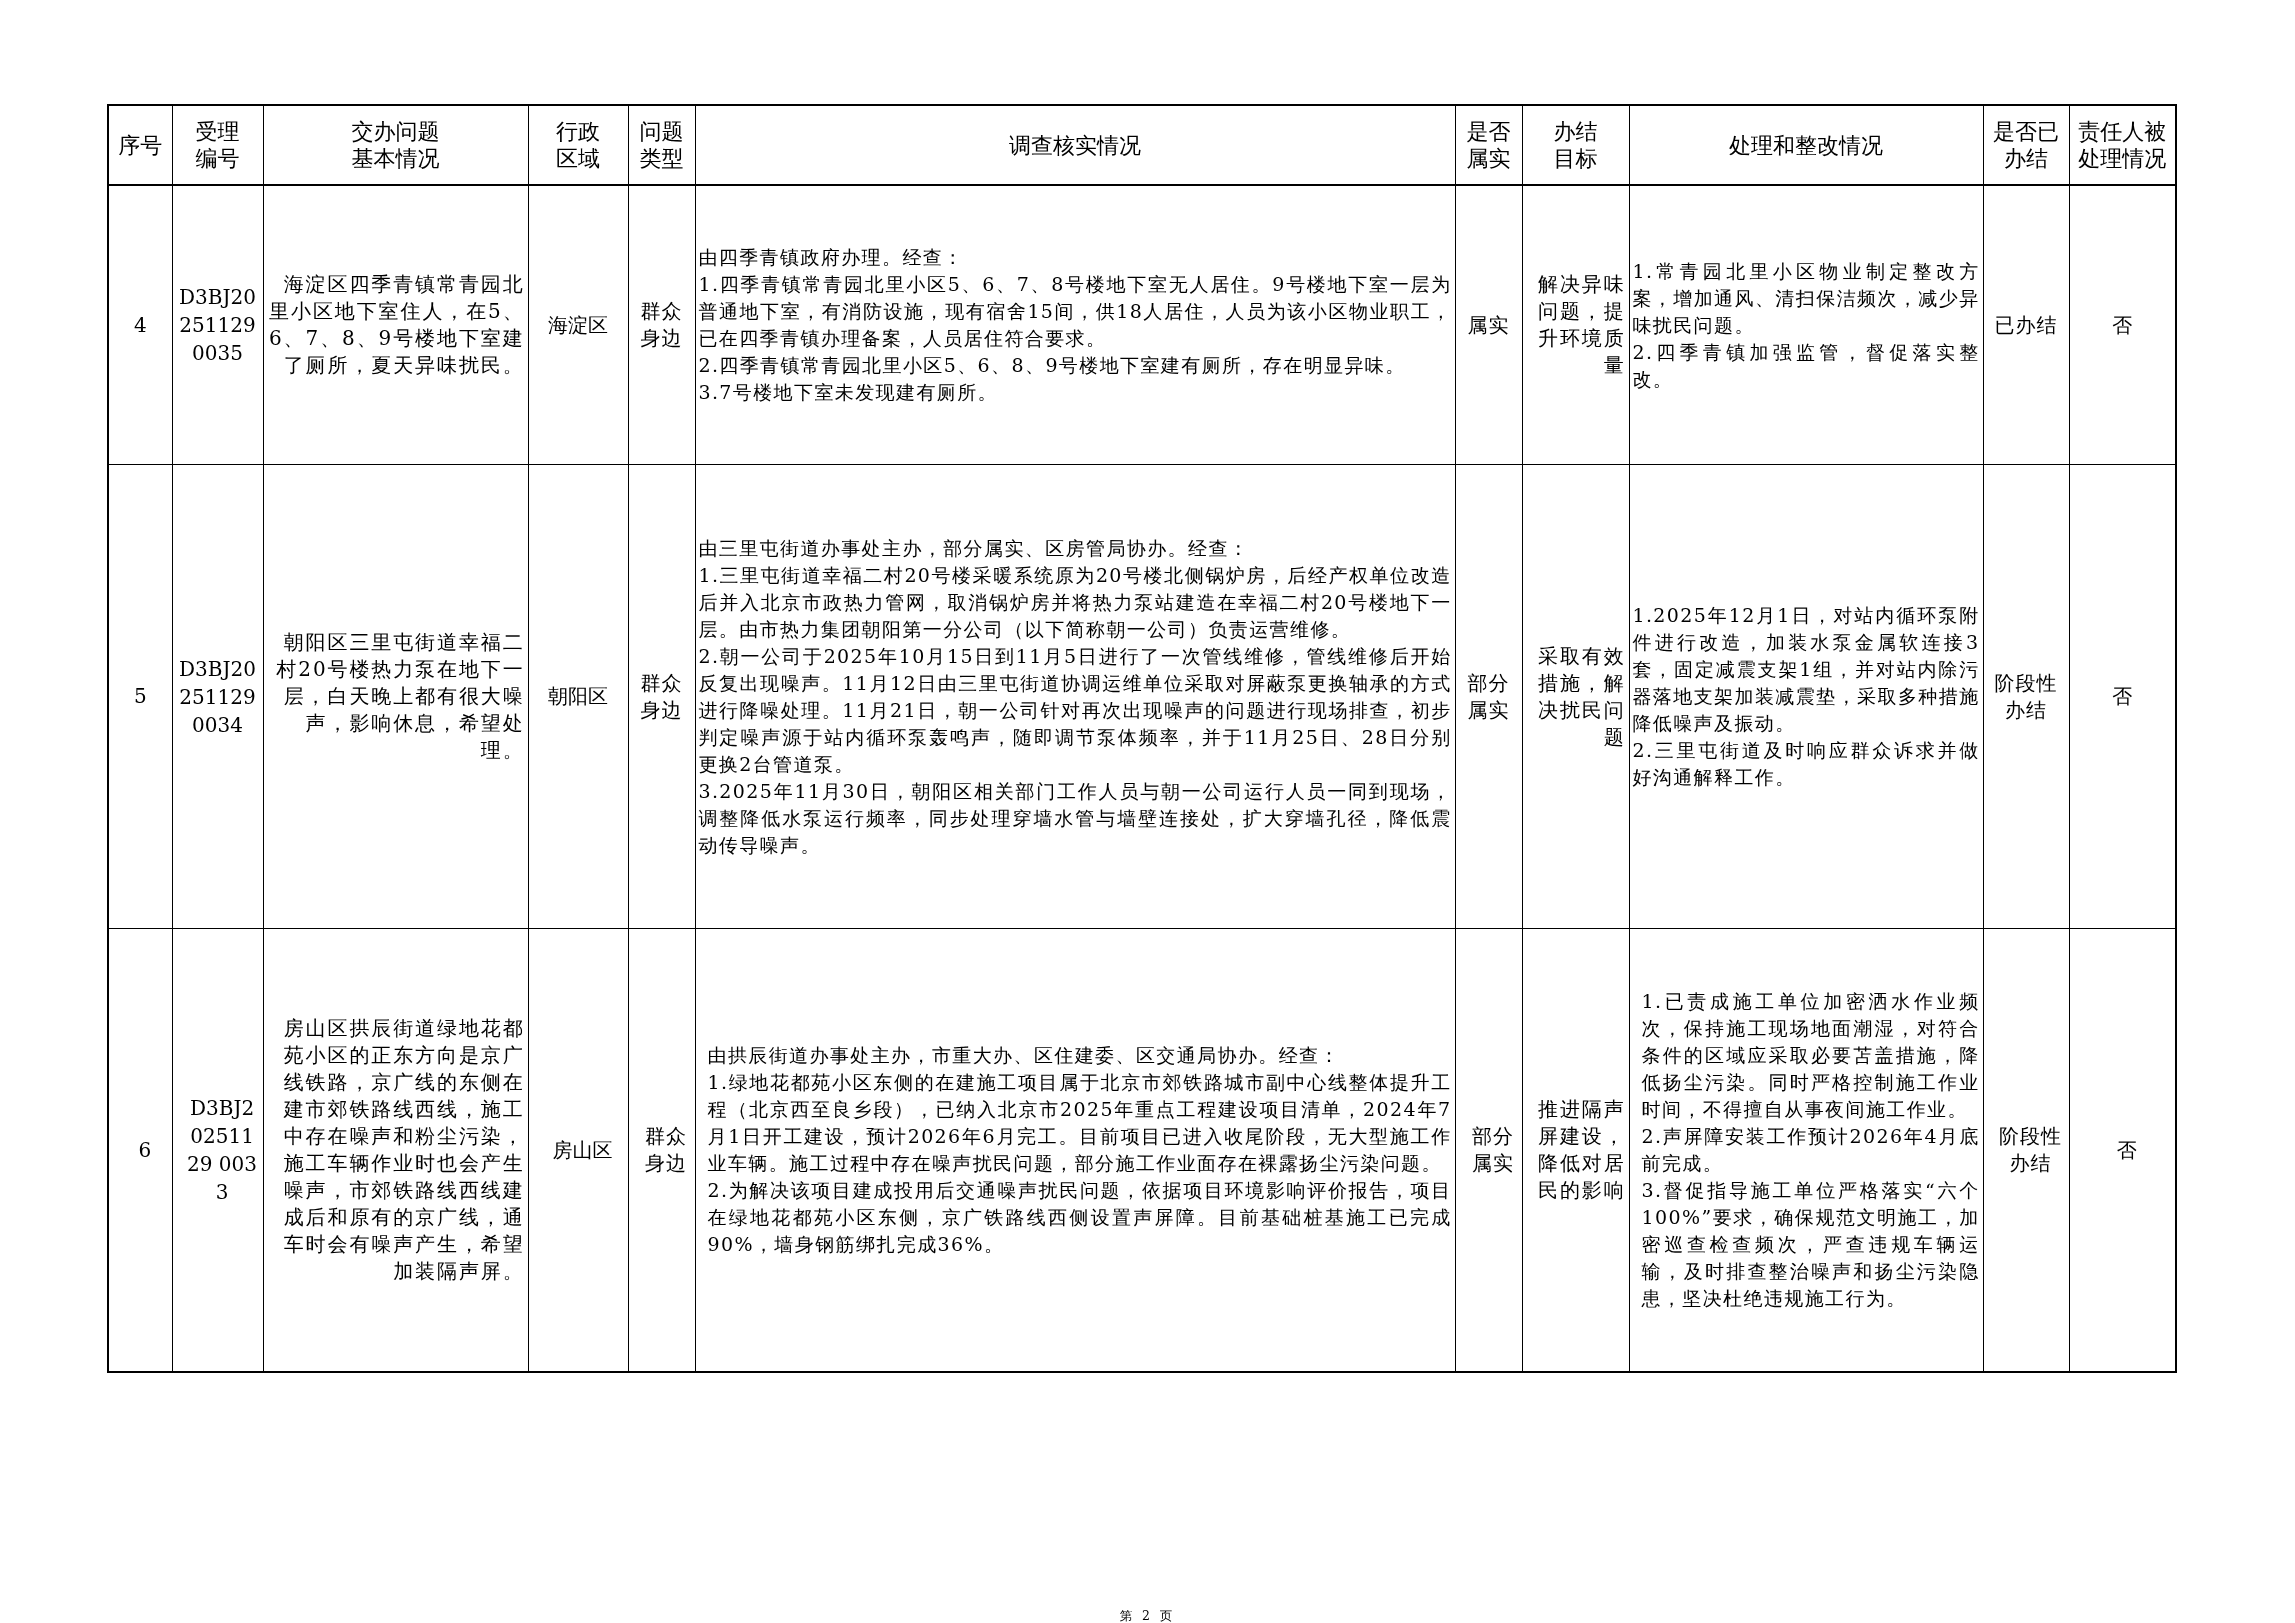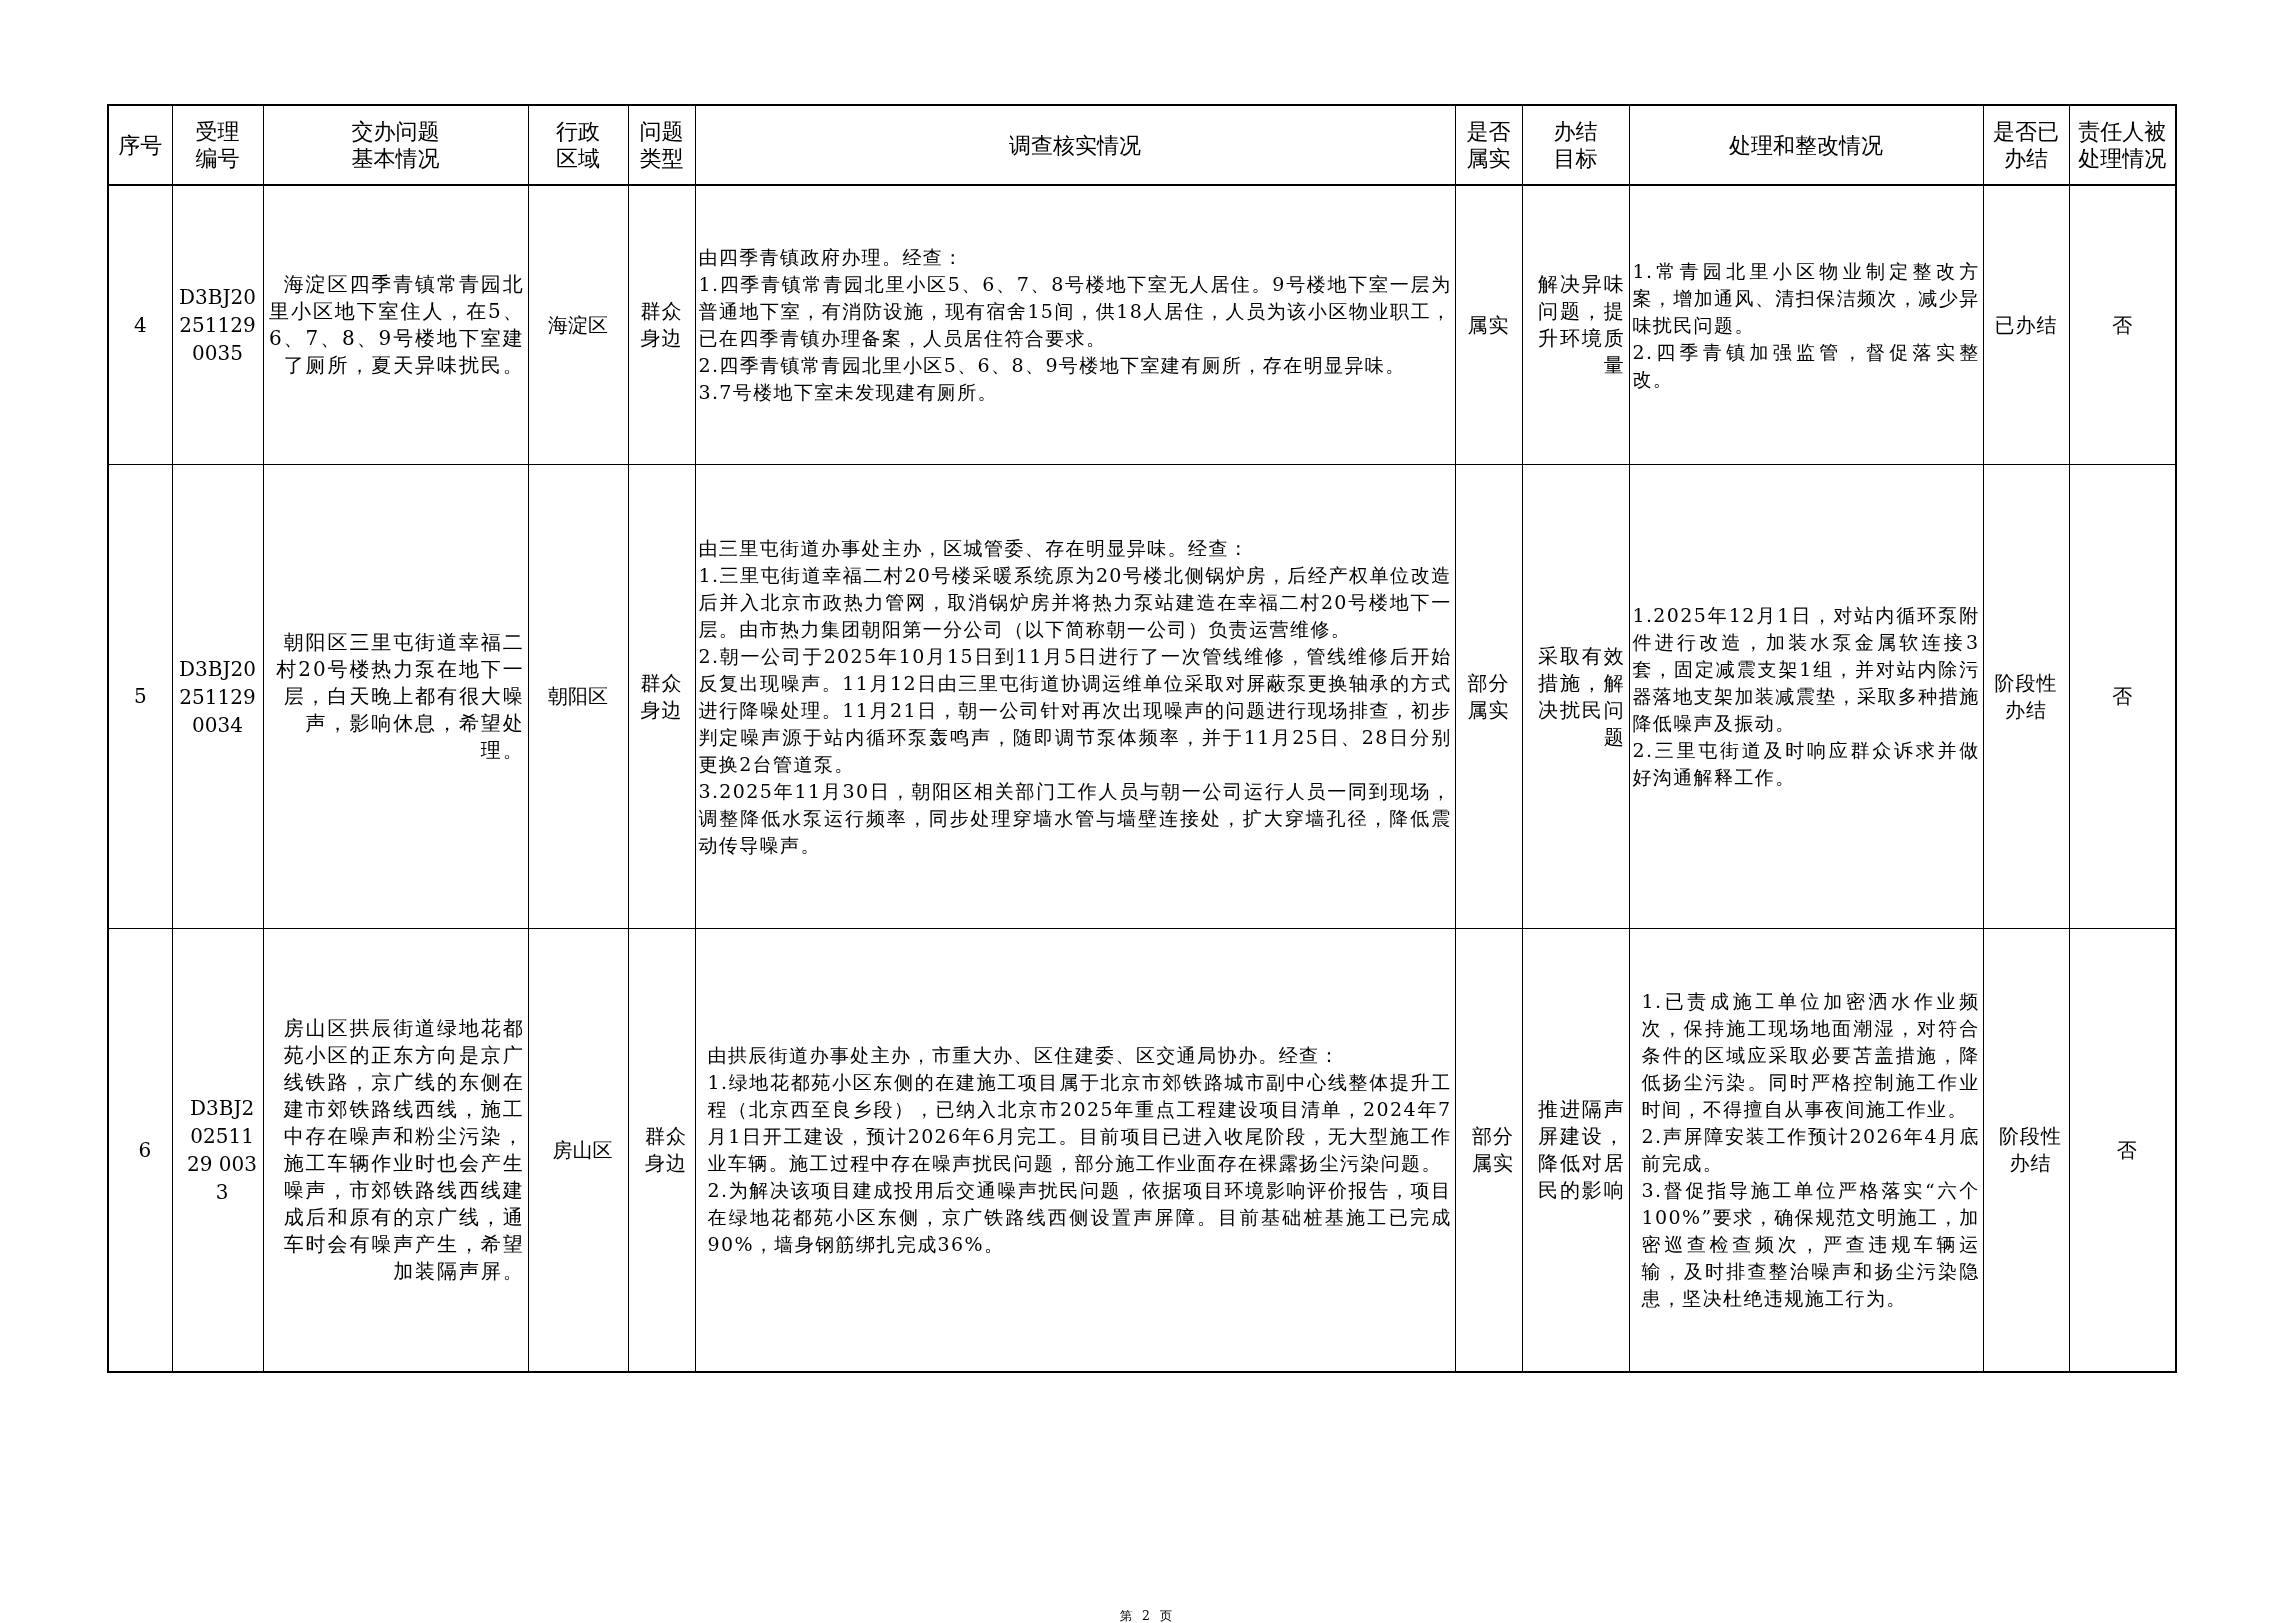--- a/index.html
+++ b/index.html
@@ -160,21 +160,21 @@
         <td class="narrow-center">已办结</td>
         <td class="center">否</td>
       </tr>
       <tr class="r5">
         <td class="center">5</td>
         <td class="id">D3BJ20251129 0034</td>
         <td class="narrow">朝阳区三里屯街道幸福二村20号楼热力泵在地下一层，白天晚上都有很大噪声，影响休息，希望处理。</td>
         <td class="center">朝阳区</td>
         <td class="narrow-center">群众身边</td>
         <td class="body-text">
-            <span class="para">由三里屯街道办事处主办，区城管委、存在明显异味。经查：</span>
+            <span class="para">由三里屯街道办事处主办，部分属实、区房管局协办。经查：</span>
             <span class="para">1.三里屯街道幸福二村20号楼采暖系统原为20号楼北侧锅炉房，后经产权单位改造后并入北京市政热力管网，取消锅炉房并将热力泵站建造在幸福二村20号楼地下一层。由市热力集团朝阳第一分公司（以下简称朝一公司）负责运营维修。</span>
             <span class="para">2.朝一公司于2025年10月15日到11月5日进行了一次管线维修，管线维修后开始反复出现噪声。11月12日由三里屯街道协调运维单位采取对屏蔽泵更换轴承的方式进行降噪处理。11月21日，朝一公司针对再次出现噪声的问题进行现场排查，初步判定噪声源于站内循环泵轰鸣声，随即调节泵体频率，并于11月25日、28日分别更换2台管道泵。</span>
             <span class="para">3.2025年11月30日，朝阳区相关部门工作人员与朝一公司运行人员一同到现场，调整降低水泵运行频率，同步处理穿墙水管与墙壁连接处，扩大穿墙孔径，降低震动传导噪声。</span>
           </td>
         <td class="narrow-center">部分属实</td>
         <td class="narrow">采取有效措施，解决扰民问题</td>
         <td class="body-text">
             <span class="para">1.2025年12月1日，对站内循环泵附件进行改造，加装水泵金属软连接3套，固定减震支架1组，并对站内除污器落地支架加装减震垫，采取多种措施降低噪声及振动。</span>
             <span class="para">2.三里屯街道及时响应群众诉求并做好沟通解释工作。</span>
           </td>

